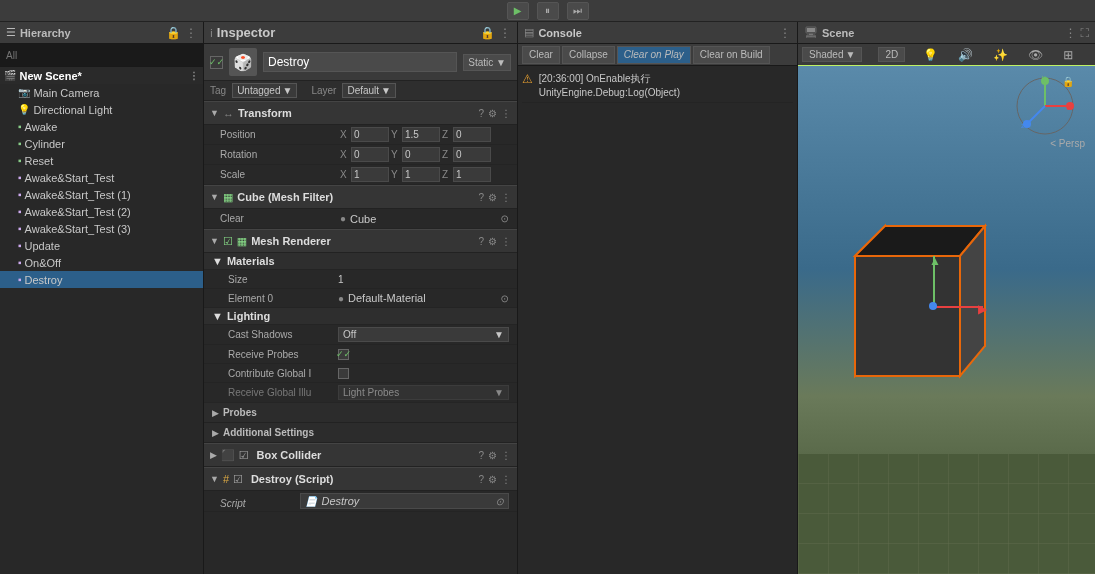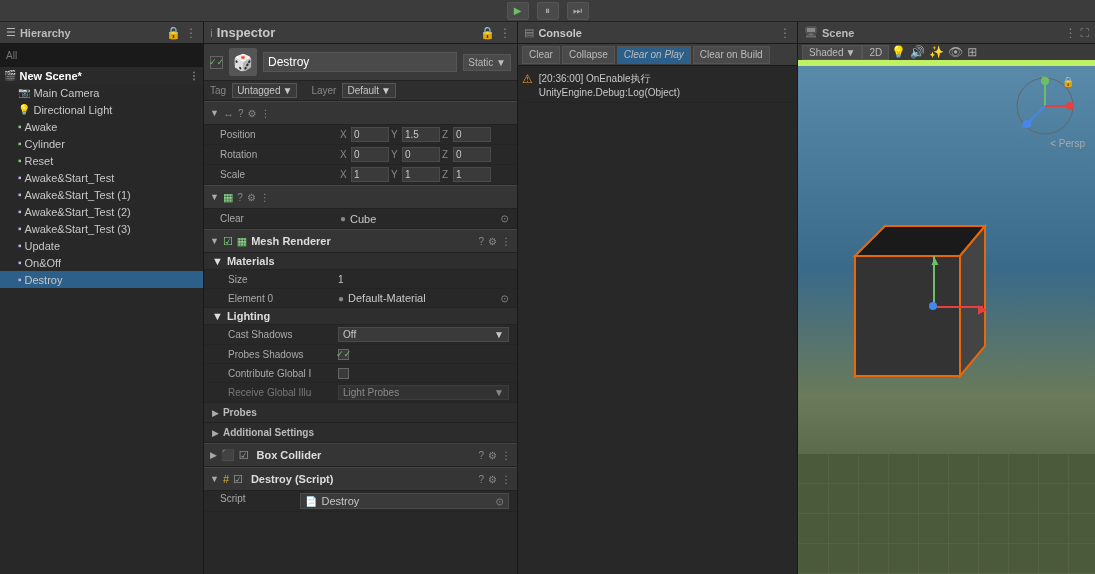--- a/index.html
+++ b/index.html
@@ -342,24 +342,25 @@
       padding: 0 8px;
       gap: 4px;
       border-bottom: 1px solid #222;
       cursor: pointer;
     }
     .collapsed-label { font-size: 10px; font-weight: bold; color: #bbb; }
 
     
     .script-row {
       display: flex;
-      align-items: flex-start;
+      align-items: flex-end;
       padding: 2px 8px 2px 16px;
       border-bottom: 1px solid #242424;
       min-height: 20px;
+      font-style: italic;
     }
     .script-label { width: 80px; color: #aaa; font-size: 10px; }
     .script-value {
       display: flex;
       align-items: center;
       gap: 4px;
       flex: 1;
       background: #3a3a3a;
       border: 1px solid #4a4a4a;
       padding: 1px 4px;
@@ -438,22 +439,22 @@
       border-bottom: 1px solid #191919;
       flex-shrink: 0;
     }
     .scene-title { font-size: 11px; color: #bbb; font-weight: bold; }
     .scene-toolbar {
       height: 22px;
       background: #3a3a3a;
       display: flex;
       align-items: center;
       padding: 0 4px;
-      gap: 0;
-      border-bottom: 6px solid #bef264;
+      gap: 16px;
+      border-bottom: 1px solid #bef264;
       flex-shrink: 0;
     }
     .shaded-btn {
       background: #4a4a4a;
       border: 1px solid #555;
       color: #bbb;
       font-size: 10px;
       padding: 1px 6px;
       cursor: pointer;
       display: flex;
@@ -648,20 +649,21 @@
         <span class="tag-label" style="margin-left:8px;">Layer</span>
         <div class="dropdown-mini">
           <span>Default</span>
           <span>▼</span>
         </div>
       </div>
 
       <div class="component-header">
         <span class="chevron">▼</span>
         <span style="font-size:11px;color:#888;">↔</span>
+        <span class="component-title">Transform</span>
         <div class="component-icons">
           <span>?</span>
           <span>⚙</span>
           <span>⋮</span>
         </div>
       </div>
 
       <div class="prop-row">
         <span class="prop-label">Position</span>
         <div class="xyz-group">
@@ -712,20 +714,21 @@
           <div class="xyz-field">
             <span class="xyz-label">Z</span>
             <input class="xyz-input" type="text" value="1" style="">
           </div>
         </div>
       </div>
 
       <div class="component-header">
         <span class="chevron">▼</span>
         <span style="font-size:11px;color:#88dd88;">▦</span>
+        <span class="component-title">Cube (Mesh Filter)</span>
         <div class="component-icons">
           <span>?</span>
           <span>⚙</span>
           <span>⋮</span>
         </div>
       </div>
       <div class="prop-row">
         <span class="prop-label">Clear</span>
         <div class="mesh-value">
           <span class="mesh-circle">●</span>
@@ -768,21 +771,21 @@
         <span>Lighting</span>
       </div>
       <div class="sub-prop-row">
         <span class="sub-prop-label">Cast Shadows</span>
         <div class="dropdown-field">
           <span>Off</span>
           <span>▼</span>
         </div>
       </div>
       <div class="sub-prop-row">
-        <span class="sub-prop-label">Probes Shadows</span>
+        <span class="sub-prop-label">Receive Probes</span>
         <div class="checkbox-row">
           <div class="cb checked">✓</div>
         </div>
       </div>
       <div class="sub-prop-row">
         <span class="sub-prop-label">Contribute Global I</span>
         <div class="checkbox-row">
           <div class="cb"></div>
         </div>
       </div>

